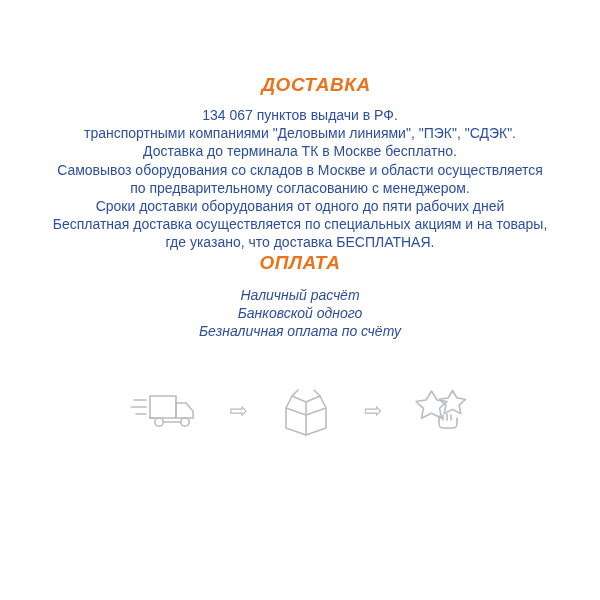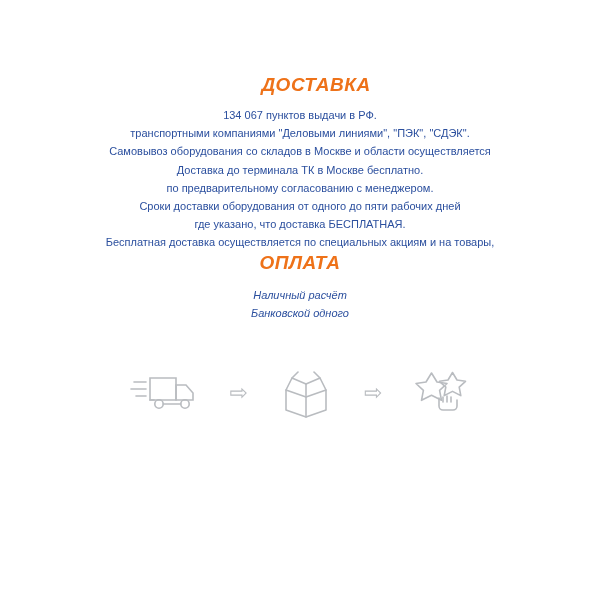--- a/index.html
+++ b/index.html
@@ -27,21 +27,21 @@
     font-style: italic;
     font-size: 19px;
     letter-spacing: 0.5px;
   }
 
   #delivery-title { margin-top: 74px; margin-left: 32px; }
 
   .body-text {
     text-align: center;
     color: #2b4f9e;
-    font-size: 11px;
+    font-size: 14px;
     line-height: 18.2px;
     margin: 10px auto 0 auto;
     width: 560px;
   }
   .body-text div { white-space: nowrap; }
 
   #payment-title { }
 
   #payment-list {
     margin-top: 12px;
@@ -66,33 +66,34 @@
 </head>
 <body>
 
 <div class="page">
 
   <div class="section-title" id="delivery-title">ДОСТАВКА</div>
 
   <div class="body-text">
     <div>134 067 пунктов выдачи в РФ.</div>
     <div>транспортными компаниями "Деловыми линиями", "ПЭК", "СДЭК".</div>
+    <div>Доставка до терминала ТК в Москве бесплатно.</div>
     <div>Самовывоз оборудования со складов в Москве и области осуществляется</div>
-    <div>Доставка до терминала ТК в Москве бесплатно.</div>
     <div>по предварительному согласованию с менеджером.</div>
     <div>Сроки доставки оборудования от одного до пяти рабочих дней</div>
+    <div>Бесплатная доставка осуществляется по специальных акциям и на товары,</div>
     <div>где указано, что доставка БЕСПЛАТНАЯ.</div>
-    <div>Бесплатная доставка осуществляется по специальных акциям и на товары,</div>
   </div>
 
   <div class="section-title" id="payment-title">ОПЛАТА</div>
 
   <div class="body-text" id="payment-list">
     <div>Наличный расчёт</div>
     <div>Банковской одного</div>
+    <div>Безналичная оплата по счёту</div>
   </div>
 
   <div class="icons-row">
 
     <span>
       <svg width="74" height="48" viewBox="0 0 74 48" fill="none" stroke="#b9bcc0" stroke-width="1.6" stroke-linecap="round">
         <path d="M20 10 h26 v22 h-26 z"></path>
         <path d="M46 17 h10 l7 8 v7 h-17 z"></path>
         <circle cx="29" cy="36" r="4.2"></circle>
         <circle cx="55" cy="36" r="4.2"></circle>

